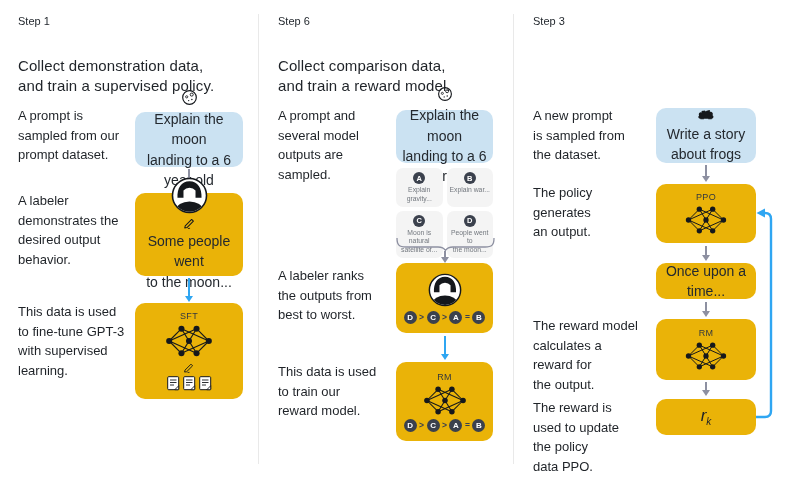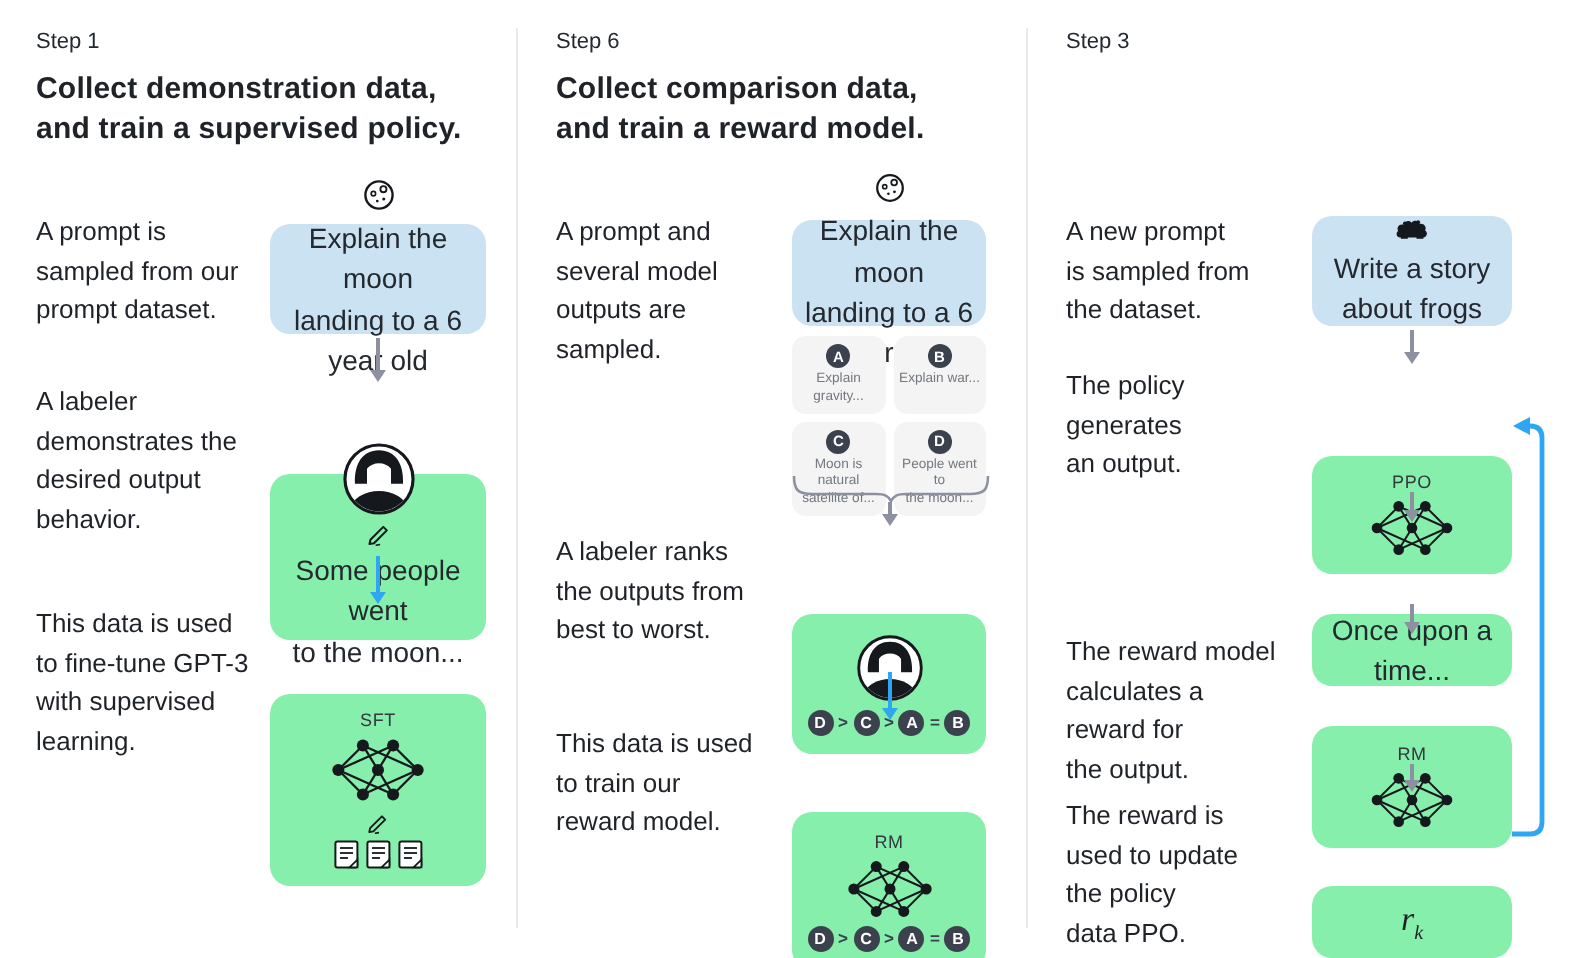--- a/index.html
+++ b/index.html
@@ -1,44 +1,44 @@
 <!DOCTYPE html>
 <html><head>
 <meta charset="utf-8">
 <style>
   html,body{margin:0;padding:0;background:#ffffff;}
   .canvas{position:relative;width:788px;height:479px;background:#ffffff;overflow:hidden;
           font-family:"Liberation Sans",sans-serif;color:#1f2328;}
   .abs{position:absolute;}
   .divider{position:absolute;top:14px;height:450px;width:1px;background:#e9e9e9;}
   .step-label{font-size:11px;color:#24292f;}
-  .title{font-size:15px;font-weight:bold;line-height:1.34;white-space:pre-line;letter-spacing:.1px;}
+  .title{font-size:15px;font-weight:normal;line-height:1.34;white-space:pre-line;letter-spacing:.1px;margin-top:21px;}
   .body{font-size:13px;line-height:1.5;white-space:pre-line;}
   .bluebox{background:#cbe2f2;border-radius:10px;display:flex;flex-direction:column;
            align-items:center;justify-content:center;gap:3px;box-sizing:border-box;}
-  .graybox{background:#86efac;border-radius:10px;display:flex;flex-direction:column;
-           align-items:center;box-sizing:border-box;margin-top:44px;}
+  .graybox{background:#eab308;border-radius:10px;display:flex;flex-direction:column;
+           align-items:center;box-sizing:border-box;}
   .boxtext{font-size:14px;line-height:1.45;text-align:center;white-space:pre-line;color:#24292f;}
   .modellabel{font-size:9px;color:#33383f;letter-spacing:.3px;}
   .arrow{display:flex;flex-direction:column;align-items:center;width:10px;}
   .arrow .stem{display:block;width:1.6px;flex:1;}
   .arrow .head{display:block;width:0;height:0;border-left:4.5px solid transparent;
                border-right:4.5px solid transparent;border-top:6px solid;}
   .arrow.gray .stem{background:#8d90a1;} .arrow.gray .head{border-top-color:#8d90a1;}
   .arrow.blue .stem{background:#2fa6f2;} .arrow.blue .head{border-top-color:#2fa6f2;}
   .minigrid{display:grid;grid-template-columns:1fr 1fr;gap:4px;}
   .mini{background:#f4f4f4;border-radius:7px;display:flex;flex-direction:column;align-items:center;
         padding:4px 2px 3px;gap:2px;}
   .letter{width:12px;height:12px;border-radius:50%;background:#3b414d;color:#fff;font-size:7.5px;
           font-weight:bold;display:flex;align-items:center;justify-content:center;}
   .minitext{font-size:6.8px;color:#73787f;text-align:center;line-height:1.3;white-space:pre-line;}
   .rank{display:flex;align-items:center;gap:2.5px;}
   .rank .letter{width:13px;height:13px;font-size:8px;}
   .rank .sep{font-size:8.5px;font-weight:bold;color:#3b414d;}
-  .rk{font-family:Liberation Serif, serif;font-style:italic;font-size:17px;color:#1f2328;}
+  .rk{font-family:Liberation Sans, sans-serif;font-style:italic;font-size:17px;color:#1f2328;}
   .rk sub{font-size:10px;}
   svg{display:block;}
 </style>
 </head>
 <body>
 
 <div class="canvas">
 
   <div class="divider" style="left:258px"></div>
   <div class="divider" style="left:513px"></div>

